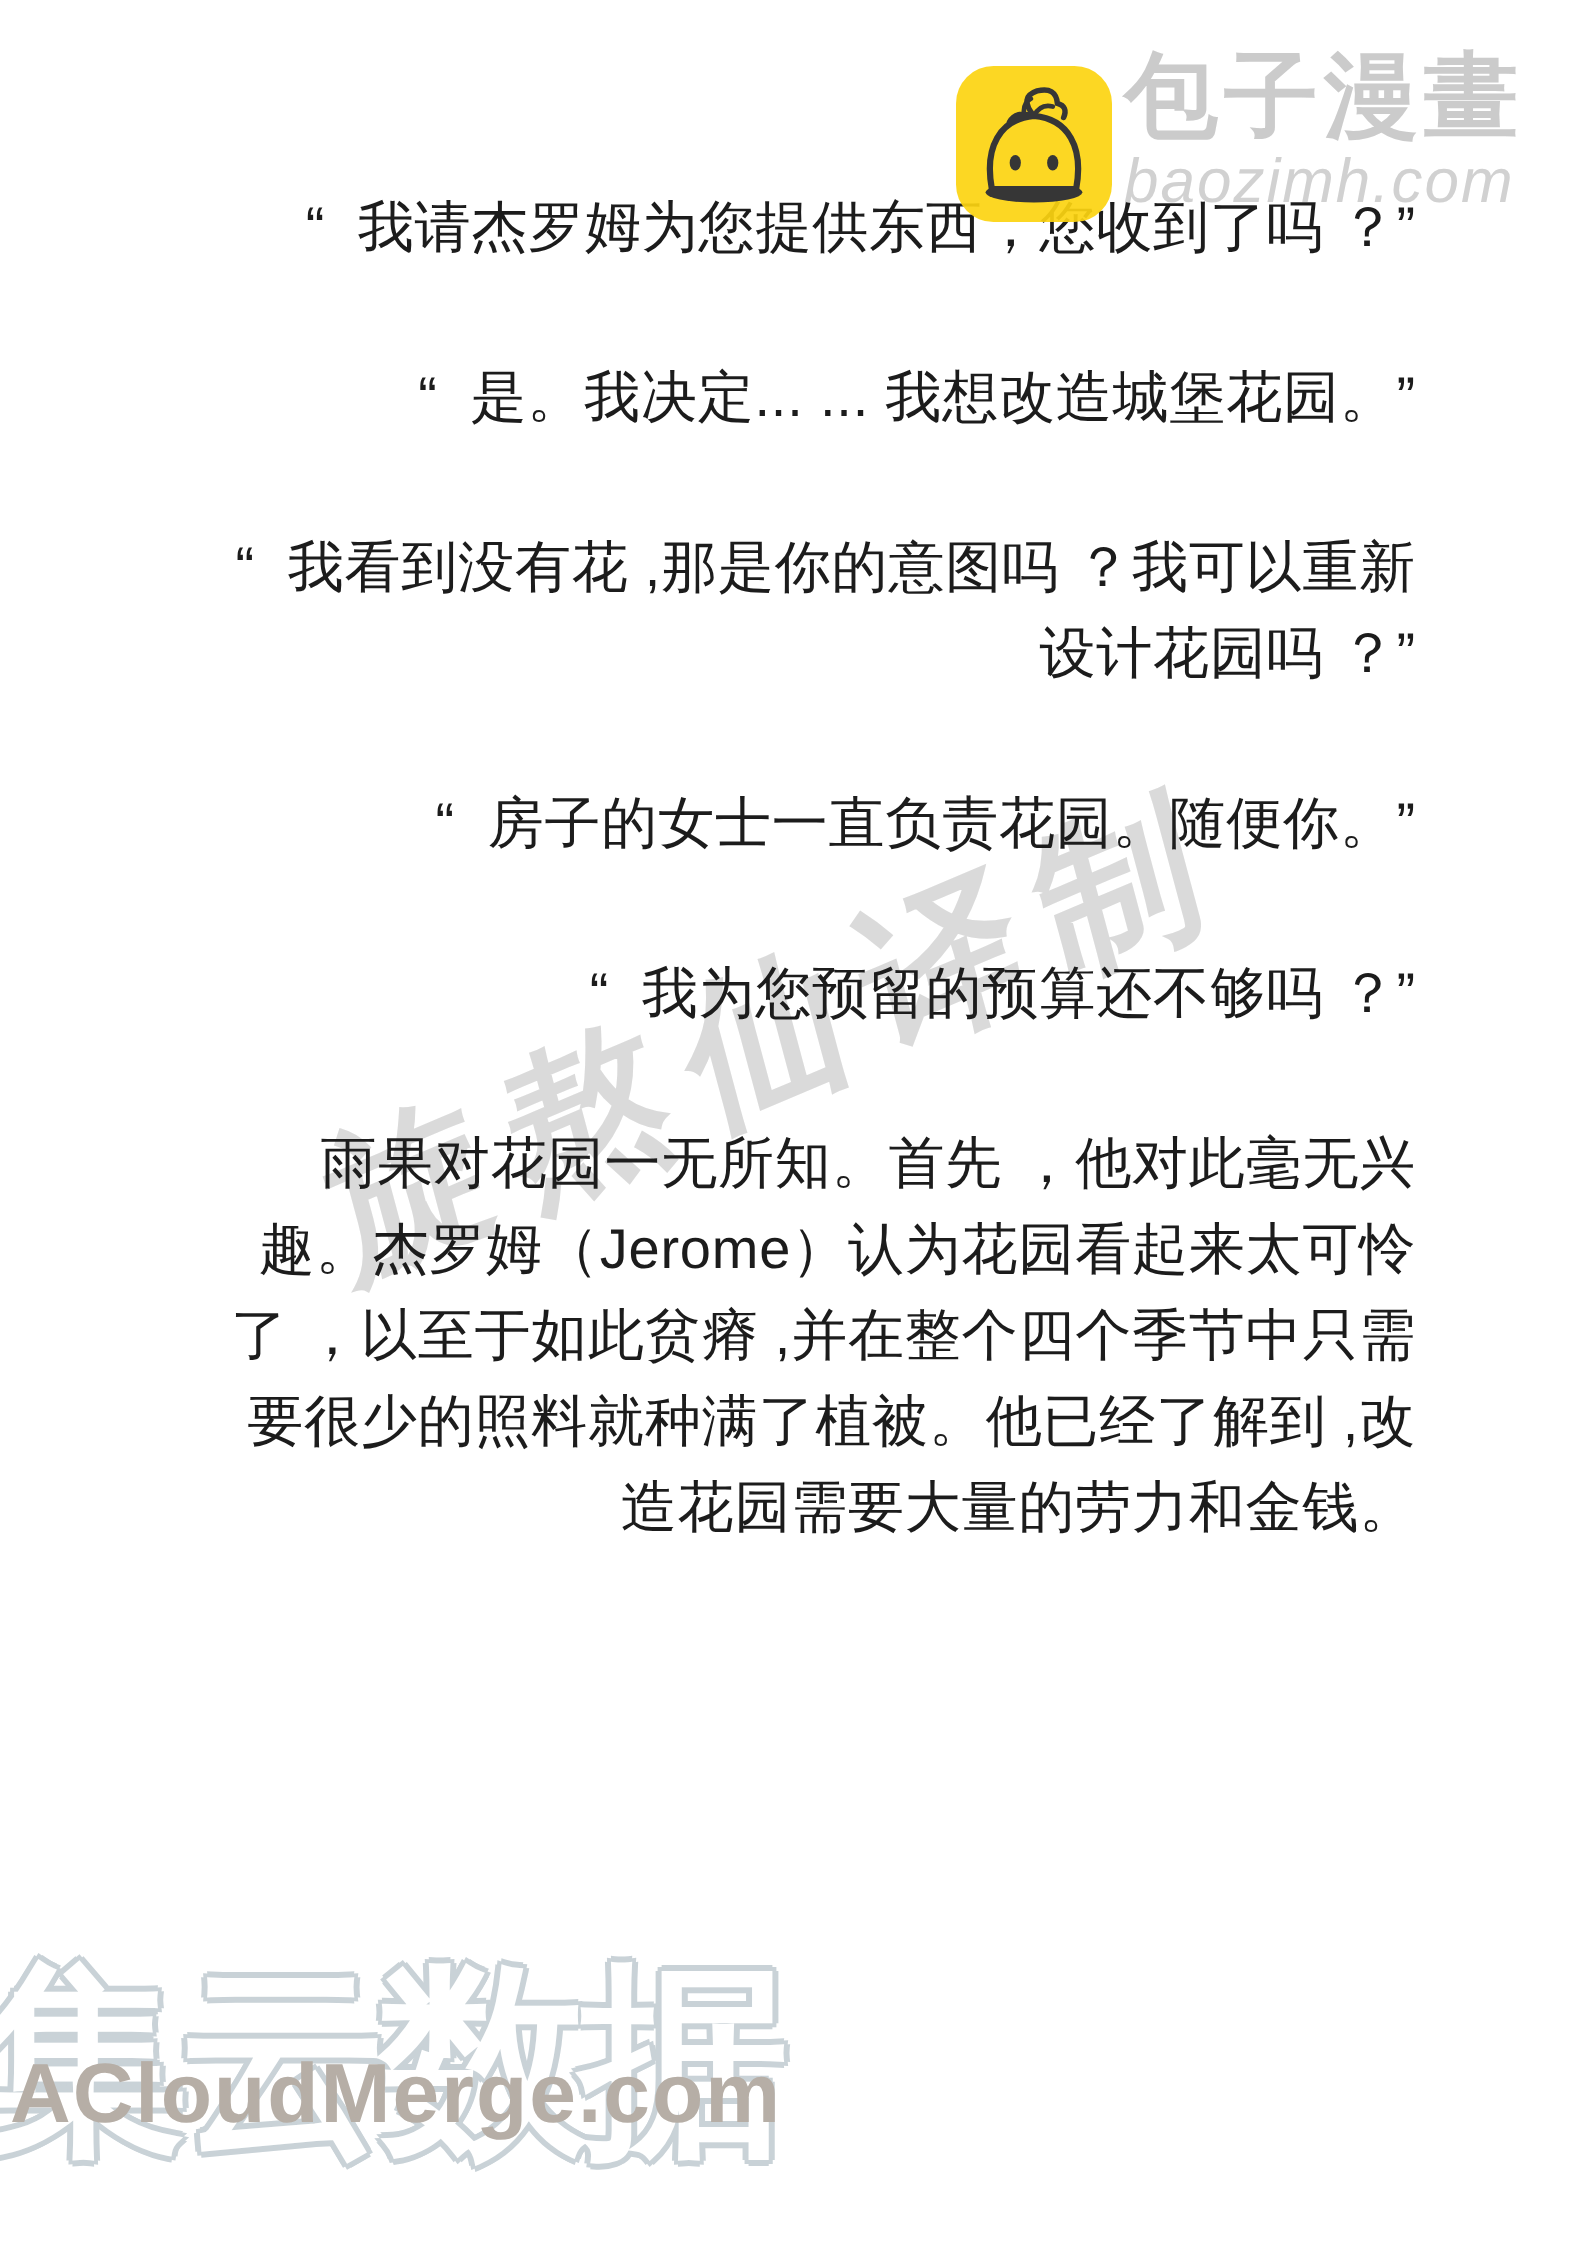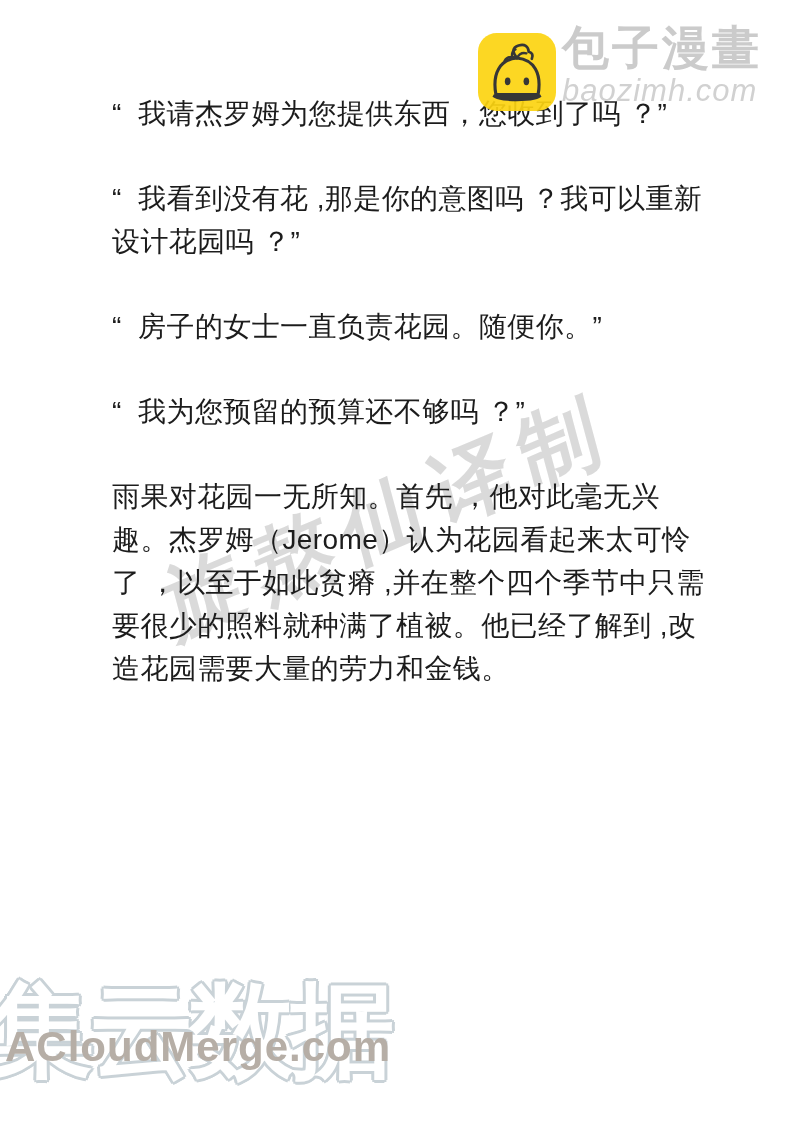--- a/index.html
+++ b/index.html
@@ -89,20 +89,21 @@
     width: 596px;
     z-index: 2;
     font-size: 28px;
     line-height: 43px;
     letter-spacing: 0.4px;
     color: #1c1c1c;
   }
   .content p {
     margin: 0 0 42px 0;
     white-space: pre-wrap;
+    text-align: right;
   }
 </style>
 </head>
 <body>
 
 <div class="diag-wm">旋熬仙译制</div>
 
 <div class="wm-cn">集云数据</div>
 <div class="wm-en">ACloudMerge.com</div>
 
@@ -115,17 +116,18 @@
   <ellipse cx="38" cy="62" rx="3.6" ry="5" fill="#262626"></ellipse>
   <ellipse cx="62" cy="62" rx="3.6" ry="5" fill="#262626"></ellipse>
 </svg>
 <div class="brand-text">
   <div class="brand-name">包子漫畫</div>
   <div class="brand-domain">baozimh.com</div>
 </div>
 
 <div class="content">
   <p>“  我请杰罗姆为您提供东西，您收到了吗 ？”</p>
+  <p>“  是。我决定... ... 我想改造城堡花园。”</p>
   <p>“  我看到没有花 ,那是你的意图吗 ？我可以重新设计花园吗 ？”</p>
   <p>“  房子的女士一直负责花园。随便你。”</p>
   <p>“  我为您预留的预算还不够吗 ？”</p>
   <p>雨果对花园一无所知。首先 ，他对此毫无兴趣。杰罗姆（Jerome）认为花园看起来太可怜了 ，以至于如此贫瘠 ,并在整个四个季节中只需要很少的照料就种满了植被。他已经了解到 ,改造花园需要大量的劳力和金钱。</p>
 </div>
 
 </body></html>

